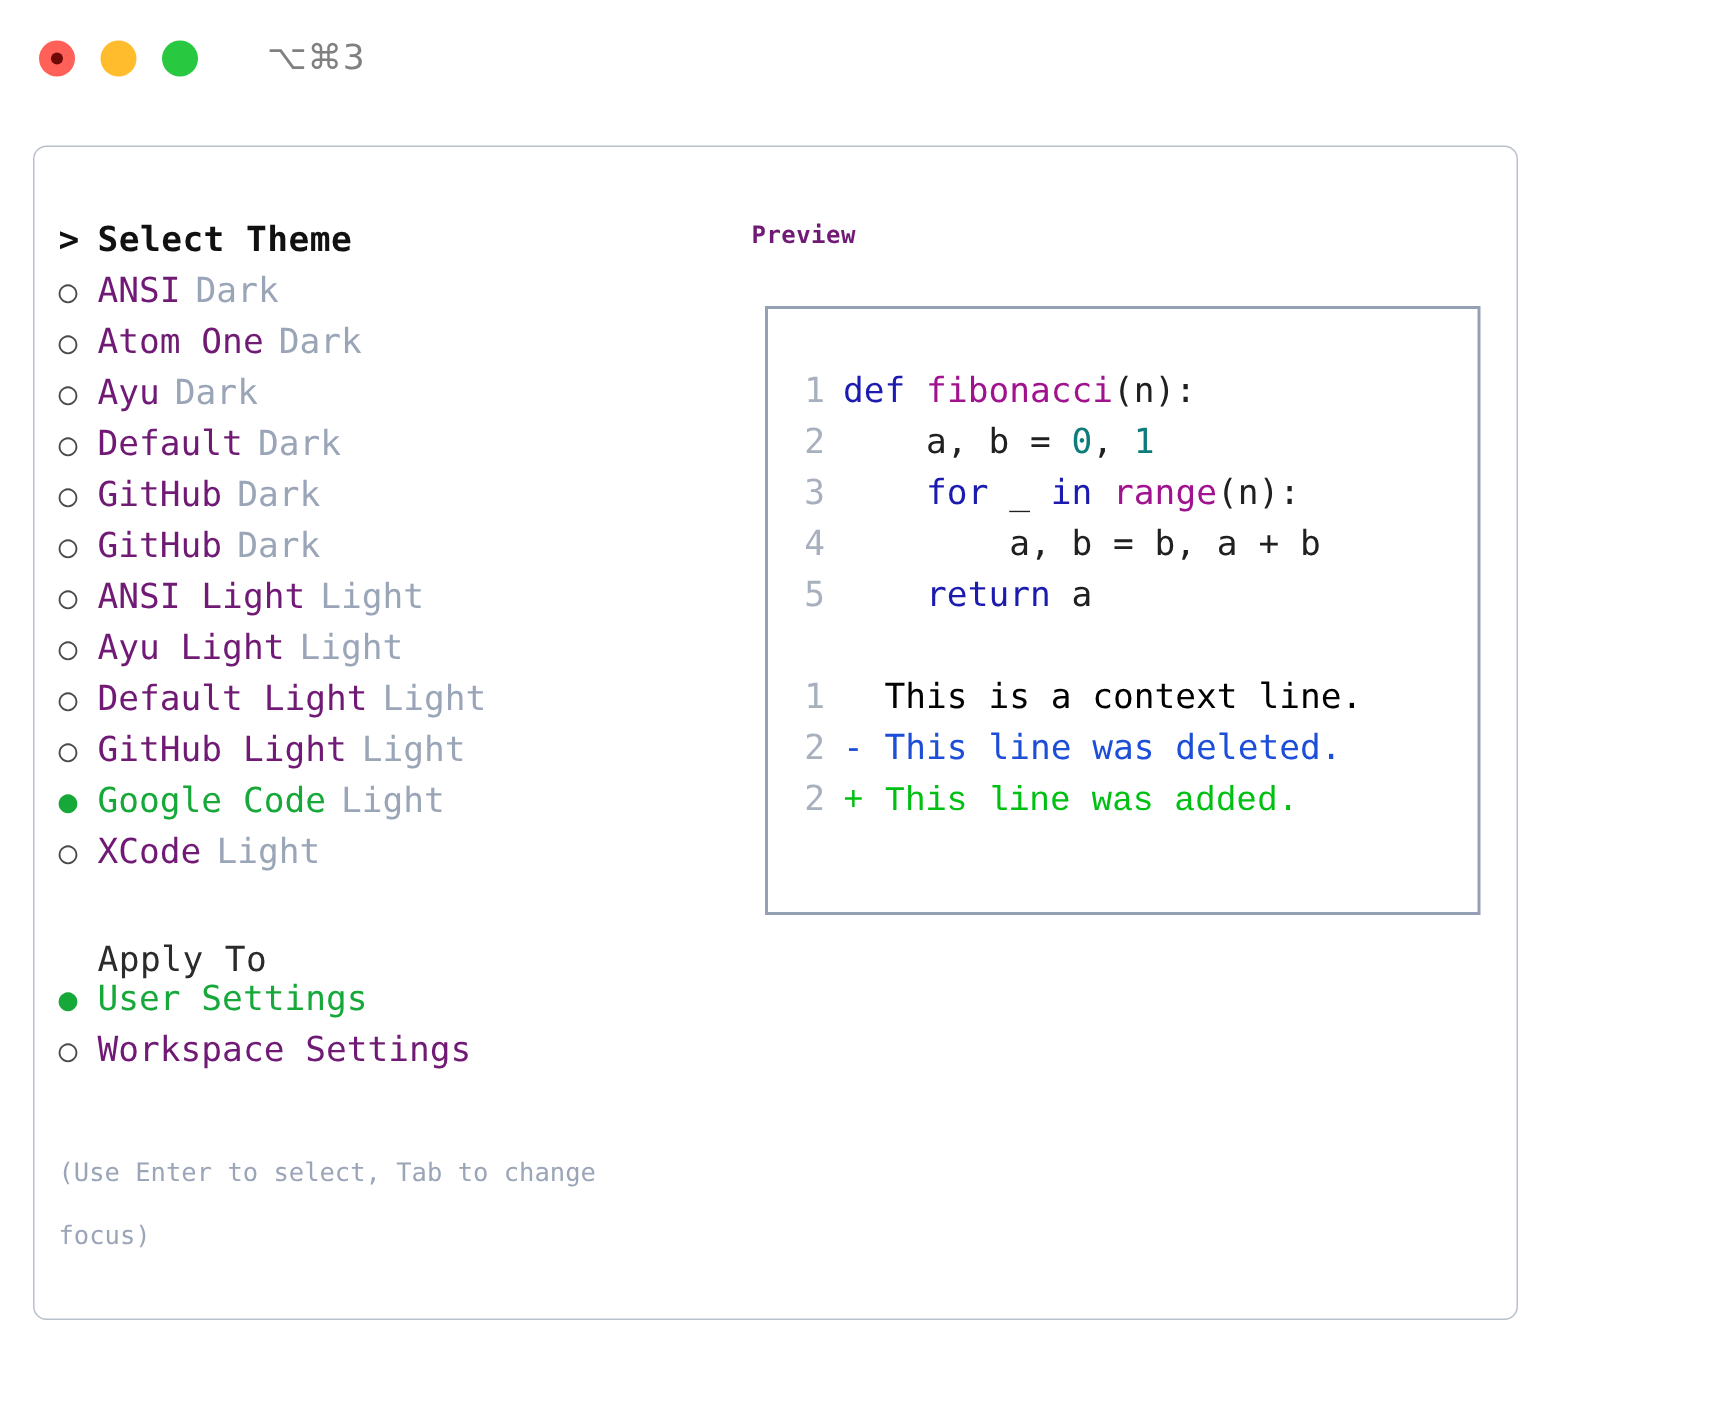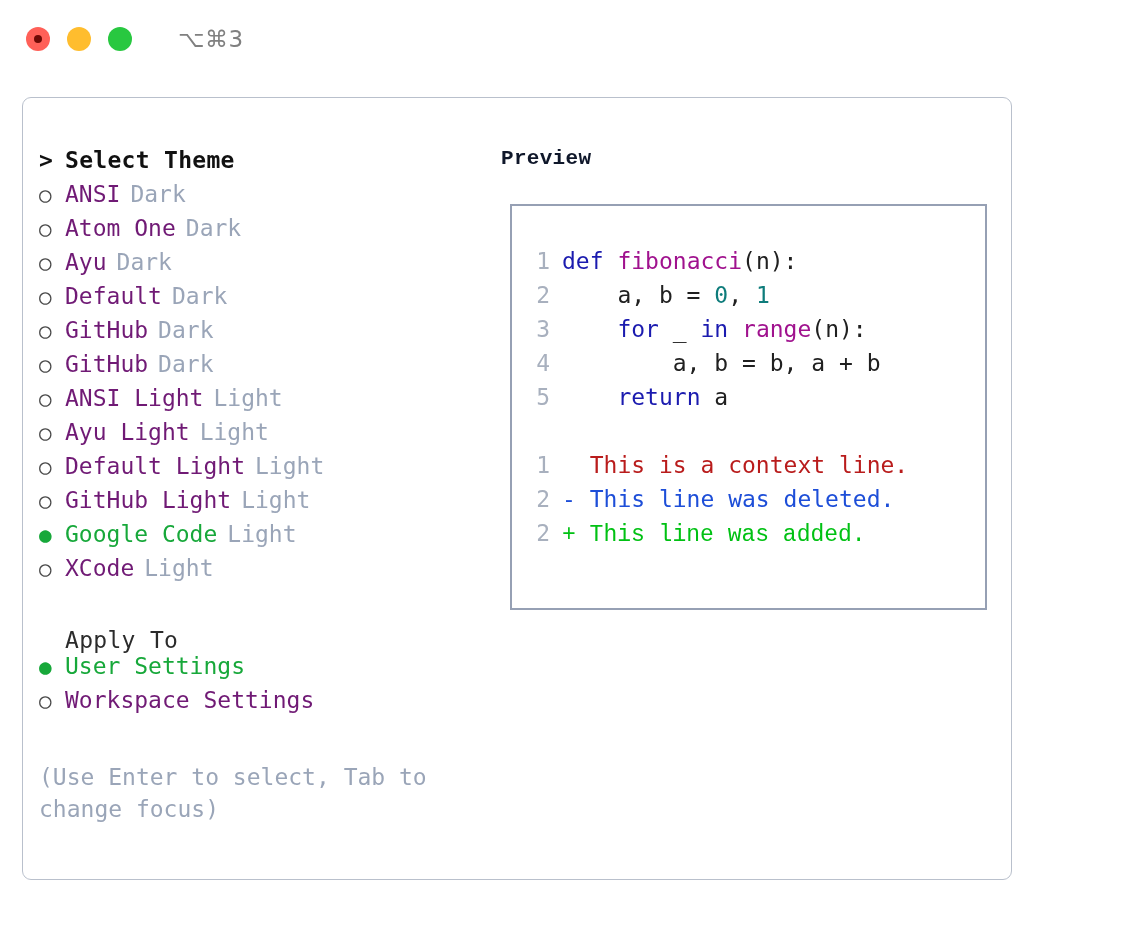--- a/index.html
+++ b/index.html
@@ -139,40 +139,39 @@
   .subhead .heading-text {
     font-weight: normal;
     color: #2b2b2b;
   }
 
   .hint {
     position: absolute;
     left: 16px;
     top: 663px;
     width: 420px;
-    font-size: 23px;
-    line-height: 32px;
+    font-size: 17px;
+    line-height: 42px;
     color: #9AA5B8;
     white-space: normal;
   }
 
   
   .right-col {
     position: absolute;
     left: 478px;
     top: 49px;
     width: 496px;
   }
   .preview-title {
-    font-size: 21px;
+    font-size: 16px;
     font-weight: bold;
-    color: #0f172a;
+    color: #701a75;
     height: 34px;
     letter-spacing: 0.3px;
-    font-family: Liberation Mono, monospace;
   }
   .preview-box {
     position: absolute;
     left: 9px;
     top: 57px;
     width: 477px;
     height: 406px;
     border: 2px solid #96A0B4;
     background: #ffffff;
     box-sizing: border-box;
@@ -201,21 +200,21 @@
   .tok-kw   { color: #1B1BAF; }
   .tok-fn   { color: #A0128E; }
   .tok-num  { color: #0E7C7B; }
 
   .diff-area {
     position: absolute;
     left: 12px;
     top: 246px;
     right: 8px;
   }
-  .diff-ctx { color: #b91c1c; }
+  .diff-ctx { color: #000000; }
   .diff-del { color: #1d4ed8; }
   .diff-add { color: #00C113; font-family: Liberation Mono, monospace; }
 </style>
 </head>
 <body>
 
 <div class="window">
 
   <div class="titlebar">
     <div class="traffic">

